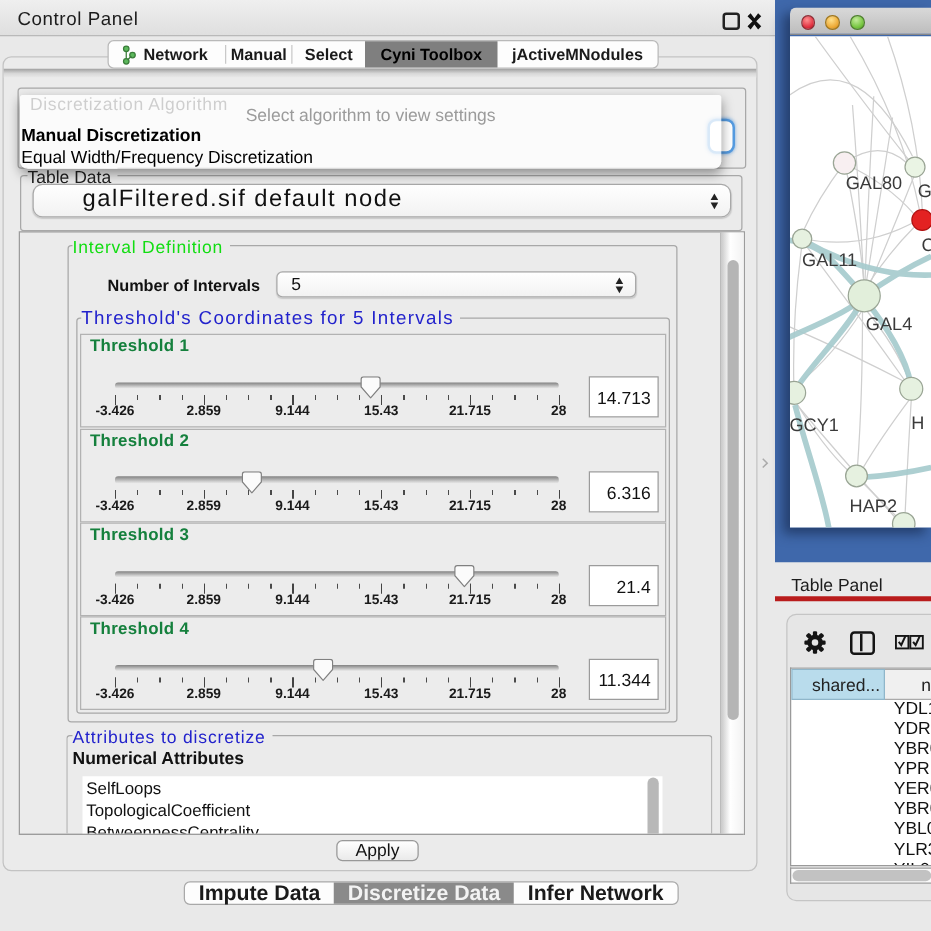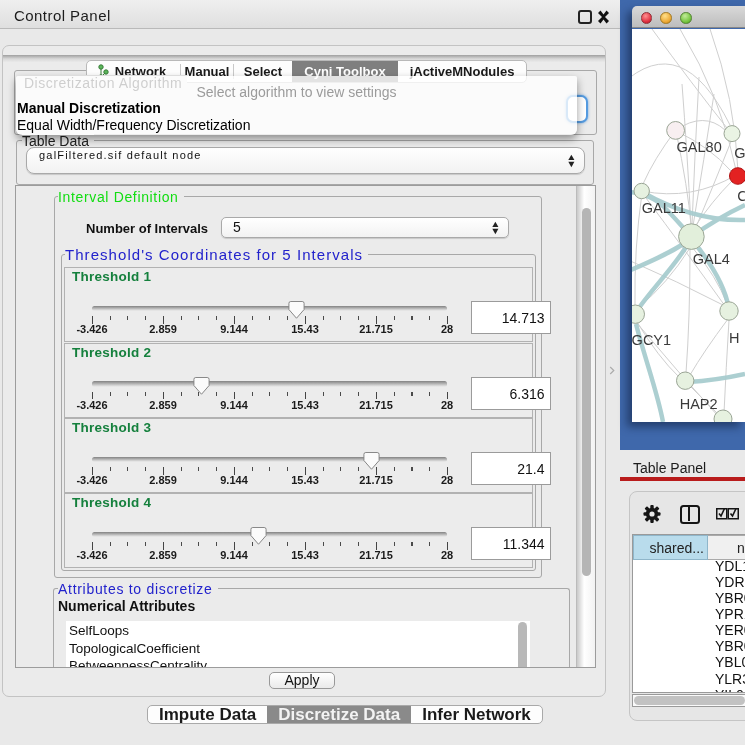--- a/index.html
+++ b/index.html
@@ -9,25 +9,25 @@
 
   
   #titlebar { left:0; top:0; width:620px; height:29px;
     background:linear-gradient(#efefef,#dfdfdf); border-bottom:1px solid #b9b9b9; }
   #titlebar .t { position:absolute; left:14px; top:6.5px; font-size:15px; letter-spacing:0.45px; color:#1c1c1c; }
   #float-ico { left:578px; top:10px; width:14px; height:14px; border:2px solid #222; border-radius:3px; }
   #close-ico { left:596px; top:9px; }
 
   
   #toptabs { left:86px; top:32px; height:23px; background:#fdfdfd; border:1px solid #b9b9b9;
-     border-radius:5px; display:flex; align-items:center; z-index:5;margin-top:28px; }
+     border-radius:5px; display:flex; align-items:center; z-index:5; }
   #toptabs .tab { height:100%; display:flex; align-items:center; justify-content:center;
      font-size:13px; font-weight:bold; color:#1a1a1a; }
   #toptabs .sep { width:1px; height:15px; background:#c9c9c9; }
-  #toptabs .sel { background:#7f7f7f; color:#ffffff; }
+  #toptabs .sel { background:#7f7f7f; color:#000000; }
 
   
   #panel { left:2px; top:45px; width:604px; height:652px; background:#ebebeb;
      border:1px solid #c3c3c3; border-radius:7px; }
 
   .groupbox { position:absolute; border:1px solid #a8a8a8; border-radius:3px; }
   .grouplab { position:absolute; background:#ebebeb; padding:0 5px 0 0; font-size:14px; }
 
   
   .combo { position:absolute; background:linear-gradient(#ffffff,#f2f2f2);
@@ -35,21 +35,21 @@
   .combo .ctext { position:absolute; left:12px; top:3px; font-size:14px; color:#111; }
   .arrows { position:absolute; font-size:9px; color:#222; line-height:6.5px; text-align:center; transform:scaleX(1.15); }
 
   
   .throw { position:absolute; left:64px; width:469px; height:75px;
       background:#ececec; border:1px solid #b2b2b2; }
   .thlab { position:absolute; left:7px; top:1px; font-size:13.5px; letter-spacing:0.25px; font-weight:bold; color:#15803d; }
   .groove { position:absolute; left:27px; top:37.5px; width:355px; height:5.5px;
       background:linear-gradient(#828282 0%,#a8a8a8 35%,#d0d0d0 70%,#eeeeee 100%); border-radius:2.5px;}
   .thumb { position:absolute; top:33px; width:17px; height:18px; }
-  .vbox { position:absolute; left:406px; top:33px; width:80px; height:33px;
+  .vbox { position:absolute; left:406px; top:33px; width:56px; height:33px;
       background:#fff; border:1px solid #9b9b9b; }
   .vbox span { position:absolute; right:5.5px; top:8px; font-size:14px; color:#111; }
   .ticks { position:absolute; left:27px; top:48px; width:357px; height:4px;
       background:repeating-linear-gradient(90deg, #4a4a4a 0px, #4a4a4a 1px, transparent 1px, transparent 17.75px); }
   .ticks2 { position:absolute; left:27px; top:48px; width:357px; height:7.5px;
       background:repeating-linear-gradient(90deg, #444 0px, #444 1px, transparent 1px, transparent 71px); }
   .slabels { position:absolute; left:0; top:55px; width:469px; height:12px; }
   .slabels span { position:absolute; font-size:11px; font-weight:bold; color:#1a1a1a; transform:translateX(-50%); }
 
   
@@ -114,21 +114,21 @@
 <div class="abs" id="popup" style="left:16px; top:76px; width:561px; height:59px;
    background:rgba(255,255,255,0.78); border-radius:2px 2px 6px 6px;
    box-shadow:0 4px 9px rgba(0,0,0,0.4); z-index:10;"></div>
 <div class="abs" style="left:16px; top:84px; width:561px; text-align:center; font-size:14px; color:#9b9b9b; z-index:11;">Select algorithm to view settings</div>
 <div class="abs" style="left:17px; top:100px; font-size:14px; font-weight:bold; color:#000; z-index:11;">Manual Discretization</div>
 <div class="abs" style="left:17px; top:117px; font-size:14px; color:#000; z-index:11;">Equal Width/Frequency Discretization</div>
 
 <div class="groupbox" style="left:16px; top:140px; width:578px; height:45px;"></div>
 <div class="grouplab" style="left:22px; top:133px; color:#222;">Table Data</div>
 <div class="combo" style="left:26px; top:147px; width:559px; height:27px; border-radius:8px;">
-  <span class="ctext" style="font-size:11px; letter-spacing:1.2px; top:1px;">galFiltered.sif default node</span>
+  <span class="ctext" style="font-size:19px; letter-spacing:1.2px; top:1px;margin-left:27px;">galFiltered.sif default node</span>
   <span class="arrows" style="right:8px; top:6px;">▲<br>▼</span>
 </div>
 
 <div class="abs" style="left:15px; top:185px; width:581px; height:483px; background:#ebebeb; border:1px solid #9c9c9c;"></div>
 
 <div class="abs" style="left:576px; top:186px; width:19px; height:481px; background:linear-gradient(90deg,#c9c9c9,#ffffff 40%,#f2f2f2); border-left:1px solid #bbb;"></div>
 <div class="abs" style="left:582px; top:208px; width:9px; height:368px; background:#b5b5b5; border-radius:5px;"></div>
 
 <div class="groupbox" style="left:54px; top:196px; width:488px; height:382px;"></div>
 <div class="grouplab" style="left:58px; top:189px; color:#12dd12; letter-spacing:0.65px;">Interval Definition</div>

